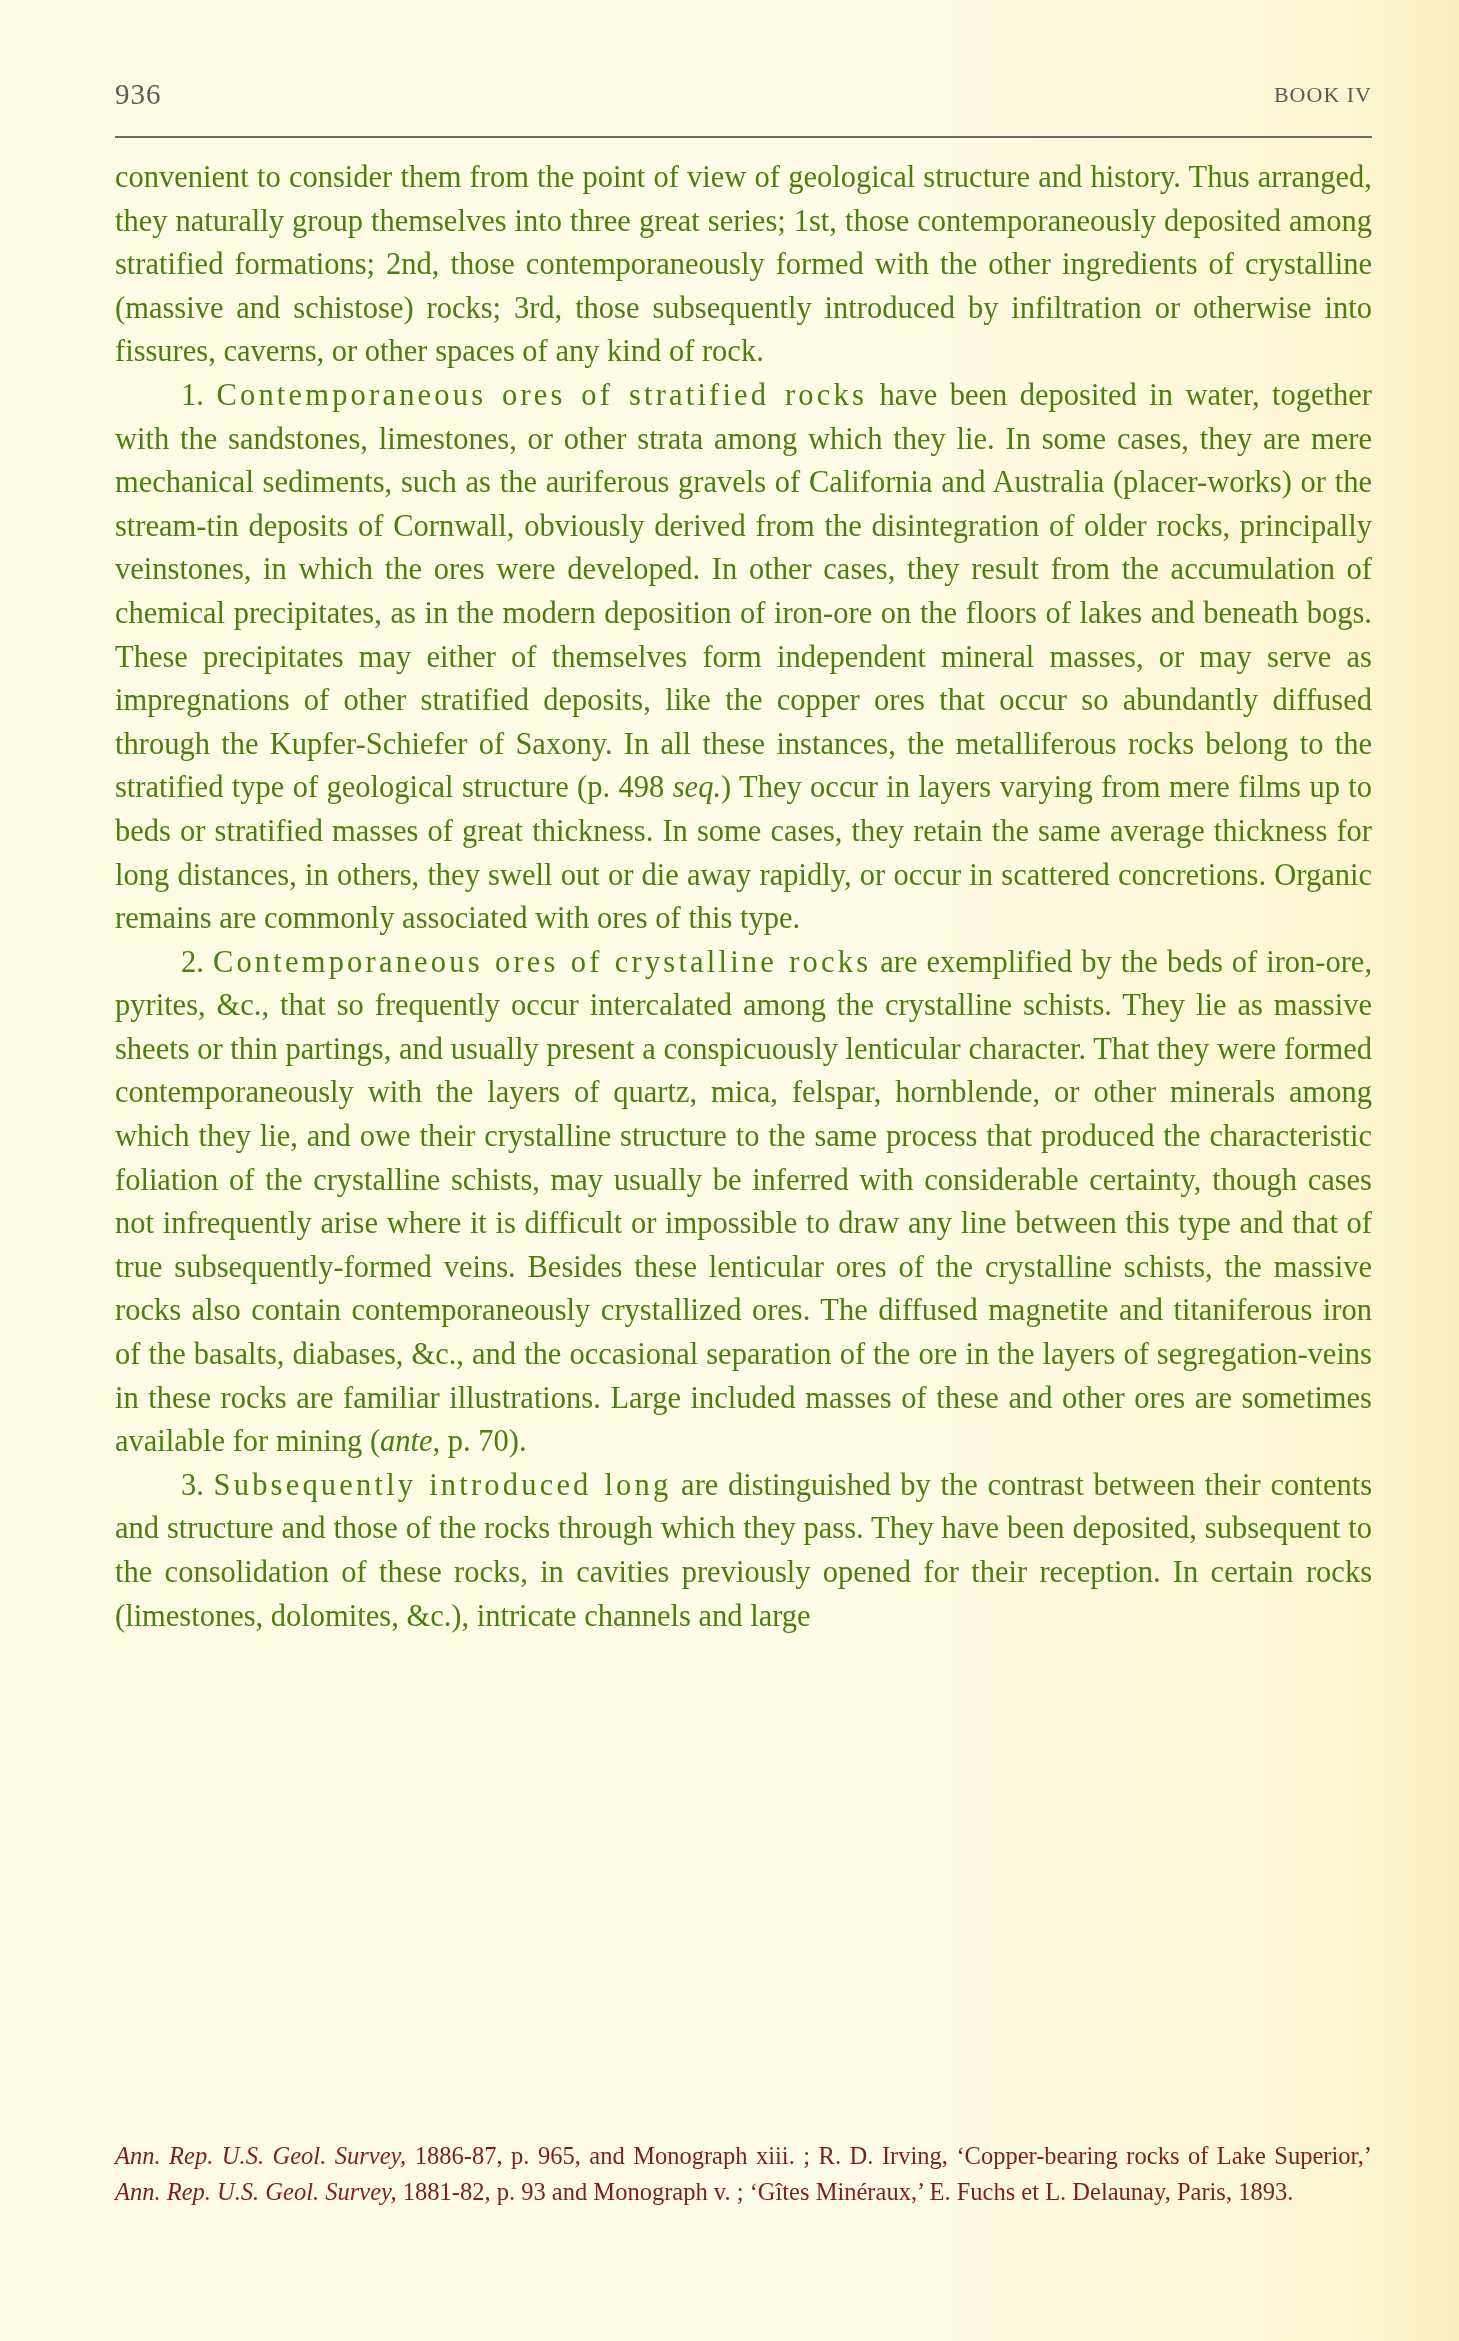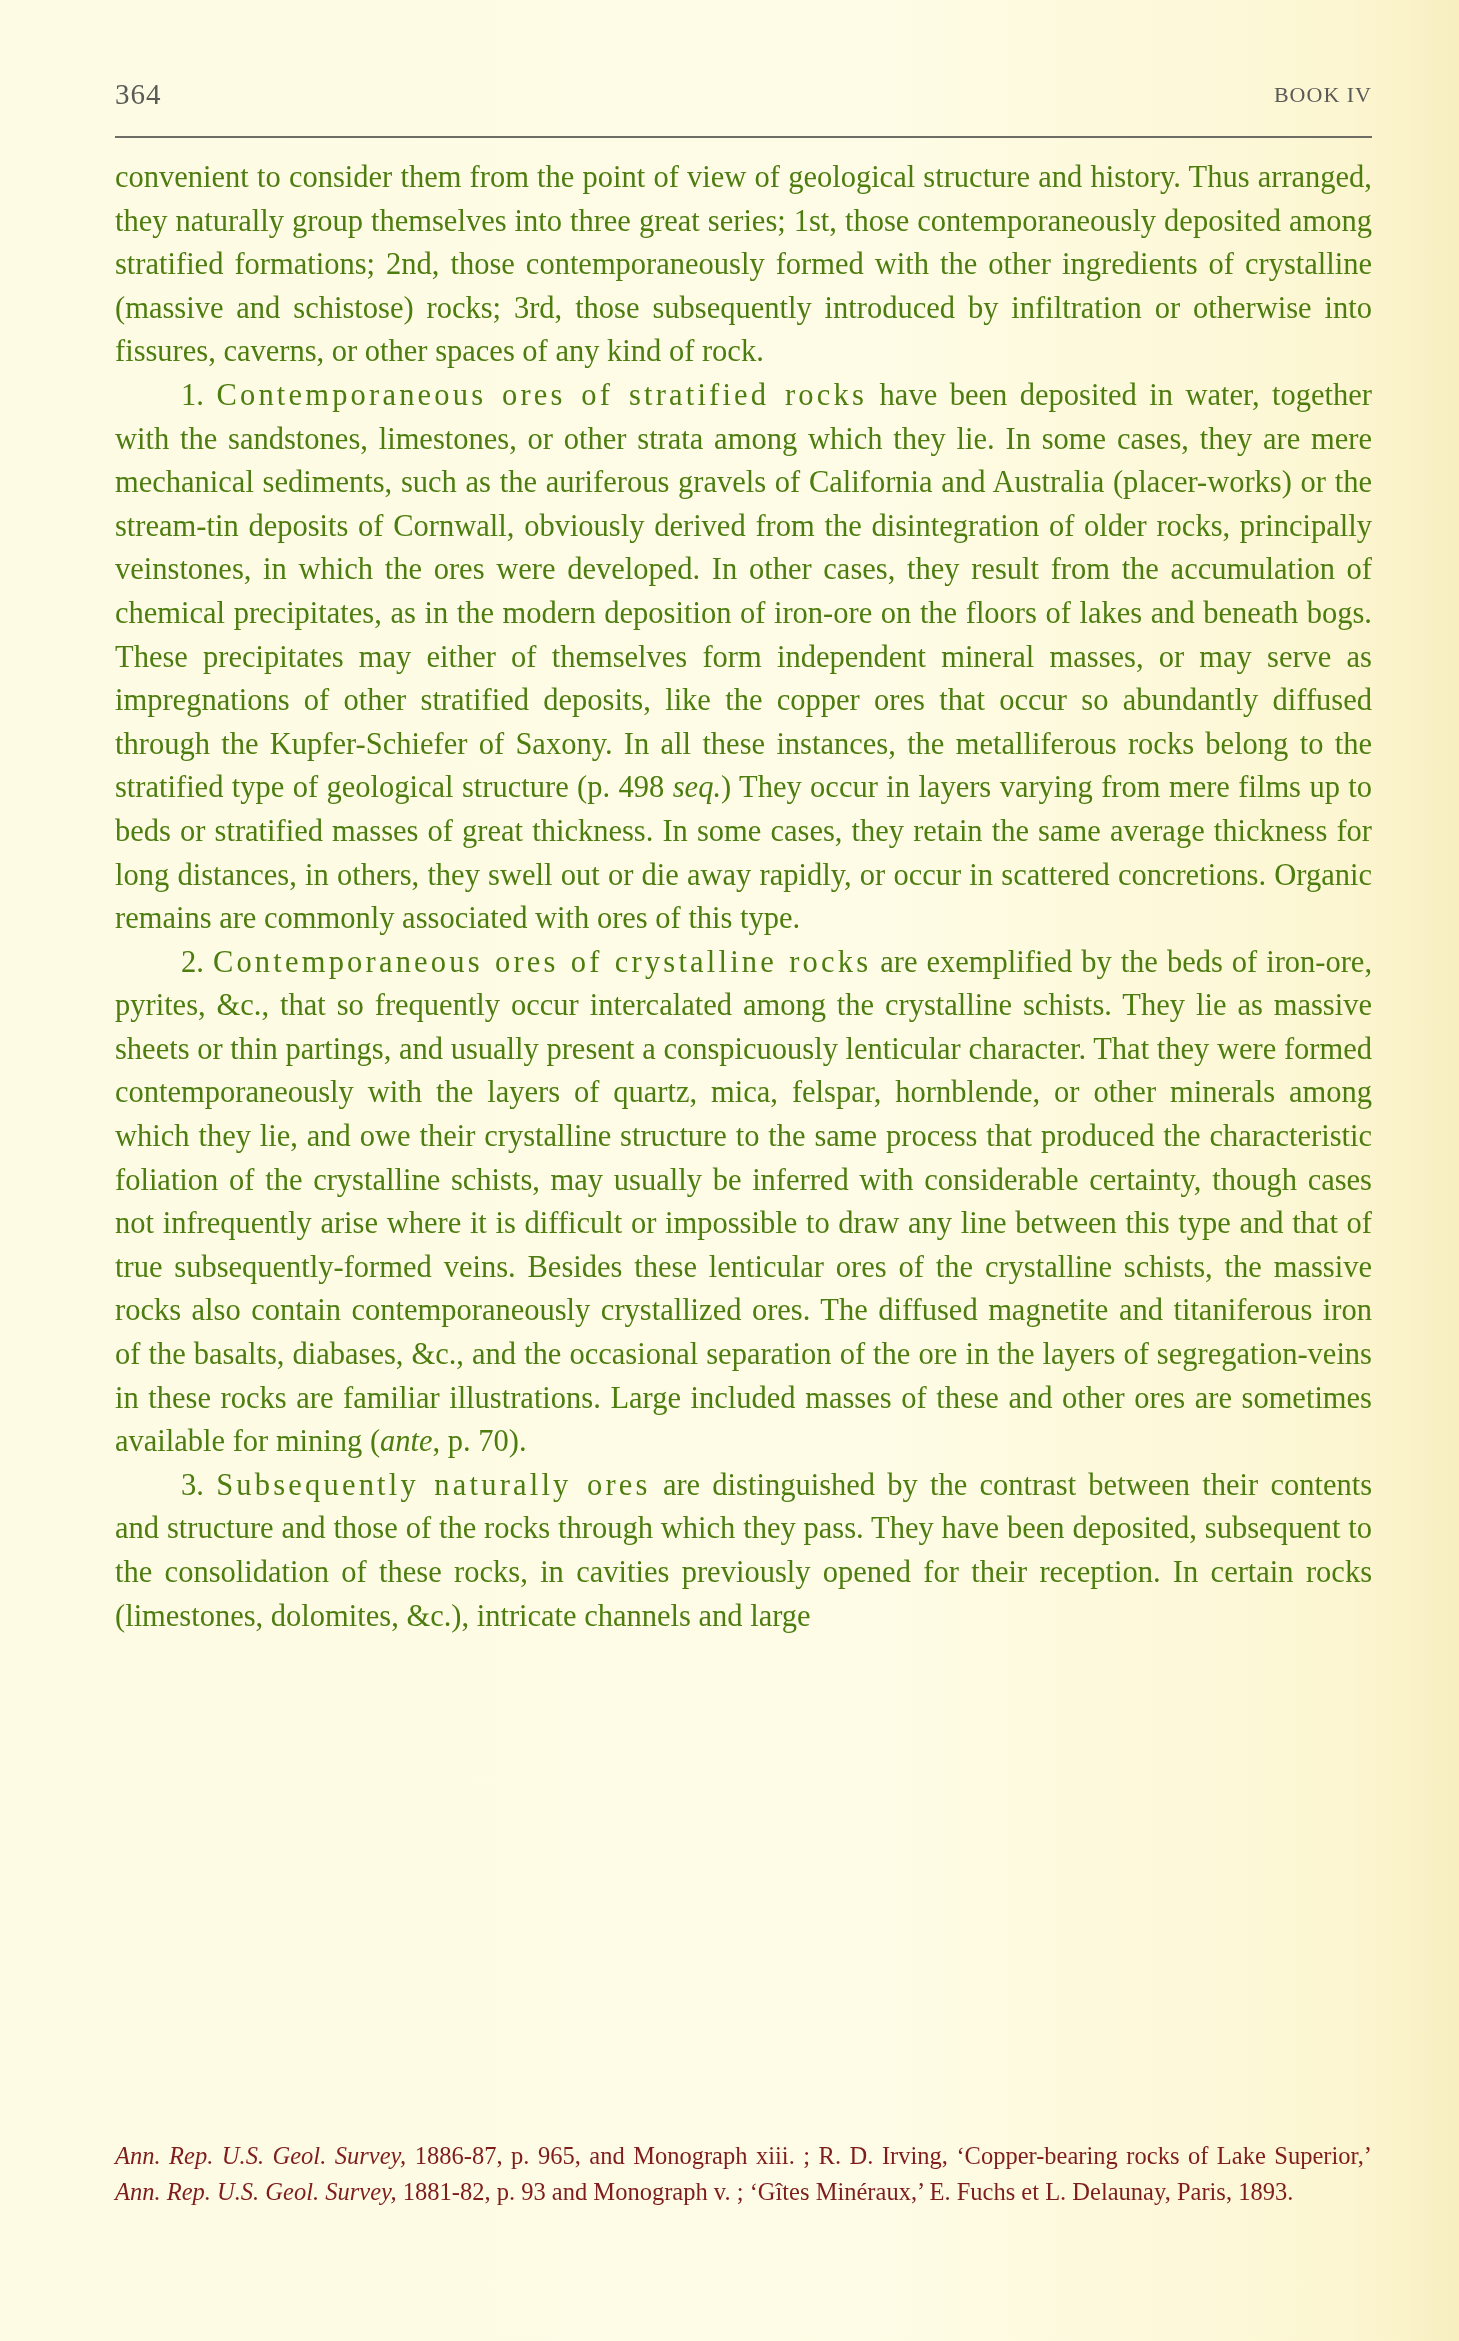--- a/index.html
+++ b/index.html
@@ -34,21 +34,21 @@
   }
   .footnote p { margin:0; }
   i { font-style:italic; }
 </style>
 </head>
 <body>
 
 <div class="page">
 
   <div class="running-head">
-    <span class="rh-num">364</span>
+    <span class="rh-num">936</span>
     <span class="rh-book">BOOK IV</span>
   </div>
   <div class="rule"></div>
 
   <div class="body-text">
     <p>convenient to consider them from the point of view of geological structure and history. Thus arranged, they naturally group themselves into three great series; 1st, those contemporaneously deposited among stratified formations; 2nd, those contemporaneously formed with the other ingredients of crystalline (massive and schistose) rocks; 3rd, those subsequently introduced by infiltration or otherwise into fissures, caverns, or other spaces of any kind of rock.</p>
 
     <p class="indent">
       <span>1.</span>
       <span class="spaced">Contemporaneous ores of stratified rocks</span>
@@ -57,21 +57,21 @@
     </p>
 
     <p class="indent">
       <span>2.</span>
       <span class="spaced">Contemporaneous ores of crystalline rocks</span>
       <span>are exemplified by the beds of iron-ore, pyrites, &amp;c., that so frequently occur intercalated among the crystalline schists. They lie as massive sheets or thin partings, and usually present a conspicuously lenticular character. That they were formed contemporaneously with the layers of quartz, mica, felspar, hornblende, or other minerals among which they lie, and owe their crystalline structure to the same process that produced the characteristic foliation of the crystalline schists, may usually be inferred with considerable certainty, though cases not infrequently arise where it is difficult or impossible to draw any line between this type and that of true subsequently-formed veins. Besides these lenticular ores of the crystalline schists, the massive rocks also contain contemporaneously crystallized ores. The diffused magnetite and titaniferous iron of the basalts, diabases, &amp;c., and the occasional separation of the ore in the layers of segregation-veins in these rocks are familiar illustrations. Large included masses of these and other ores are sometimes available for mining (</span><i>ante</i><span>, p. 70).</span>
     </p>
 
     <p class="indent">
       <span>3.</span>
-      <span class="spaced">Subsequently naturally ores</span>
+      <span class="spaced">Subsequently introduced long</span>
       <span>are distinguished by the contrast between their contents and structure and those of the rocks through which they pass. They have been deposited, subsequent to the consolidation of these rocks, in cavities previously opened for their reception. In certain rocks (limestones, dolomites, &amp;c.), intricate channels and large</span>
     </p>
   </div>
 
   <div class="footnote">
     <p><i>Ann. Rep. U.S. Geol. Survey,</i><span> 1886-87, p. 965, and Monograph xiii. ; R. D. Irving, ‘Copper-bearing rocks of Lake Superior,’ </span><i>Ann. Rep. U.S. Geol. Survey,</i><span> 1881-82, p. 93 and Monograph v. ; ‘Gîtes Minéraux,’ E. Fuchs et L. Delaunay, Paris, 1893.</span></p>
   </div>
 
 </div>
 

